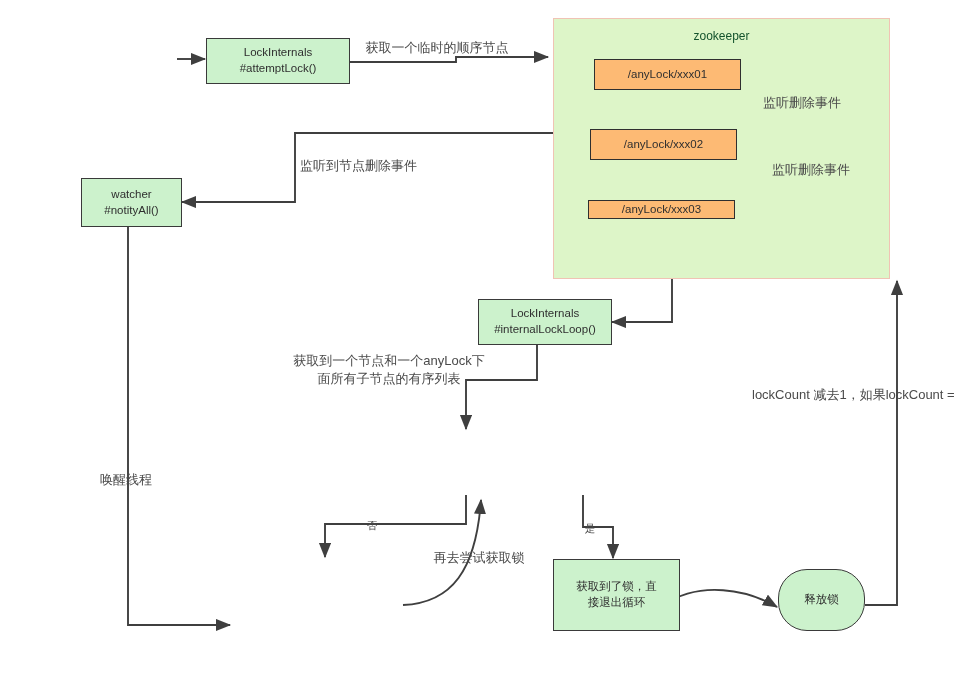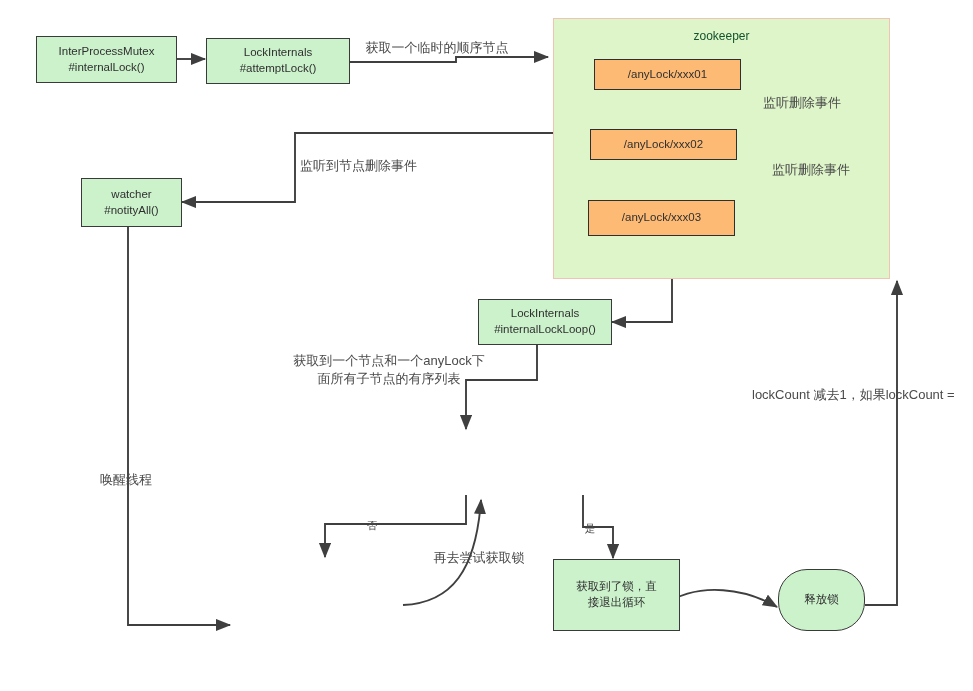--- a/index.html
+++ b/index.html
@@ -76,22 +76,20 @@
       <path d="M403,605 C452,603 476,570 481,500" marker-end="url(#ah)"></path>
 
       <path d="M664,605 C700,580 748,590 777,607" marker-end="url(#ah)"></path>
 
       <path d="M865,605 L897,605 L897,281" marker-end="url(#ah)"></path>
 
       <path d="M128,227 L128,625 L230,625" marker-end="url(#ah)"></path>
     </g>
   </svg>
 
-  <div class="node proc" style="left:36px;top:36px;width:141px;height:47px;">InterProcessMutex
-#internalLock()</div>
 
   <div class="node proc" style="left:206px;top:38px;width:144px;height:46px;">LockInternals
 #attemptLock()</div>
 
   <div class="node proc" style="left:81px;top:178px;width:101px;height:49px;">watcher
 #notityAll()</div>
 
   <div class="node proc" style="left:478px;top:299px;width:134px;height:46px;">LockInternals
 #internalLockLoop()</div>
 
@@ -102,21 +100,21 @@
 
   <div class="node proc" style="left:778px;top:569px;width:87px;height:62px;border-radius:29px;">释放锁</div>
 
   <div class="node zk-container" style="left:553px;top:18px;width:337px;height:261px;">
     <div class="zk-title">zookeeper</div>
 
     <div class="znode" style="left:40px;top:40px;width:147px;height:31px;">/anyLock/xxx01</div>
 
     <div class="znode" style="left:36px;top:110px;width:147px;height:31px;">/anyLock/xxx02</div>
 
-    <div class="znode" style="left:34px;top:181px;width:147px;height:36px;">/anyLock/xxx03</div>
+    <div class="znode" style="left:34px;top:181px;width:147px;height:19px;">/anyLock/xxx03</div>
   </div>
 
   <div class="edge-label" style="left:362px;top:39px;width:150px;">获取一个临时的顺序节点</div>
 
   <div class="edge-label" style="left:763px;top:94px;width:96px;text-align:left;">监听删除事件</div>
 
   <div class="edge-label" style="left:772px;top:161px;width:96px;text-align:left;">监听删除事件</div>
 
   <div class="edge-label" style="left:300px;top:157px;width:140px;text-align:left;">监听到节点删除事件</div>
 

